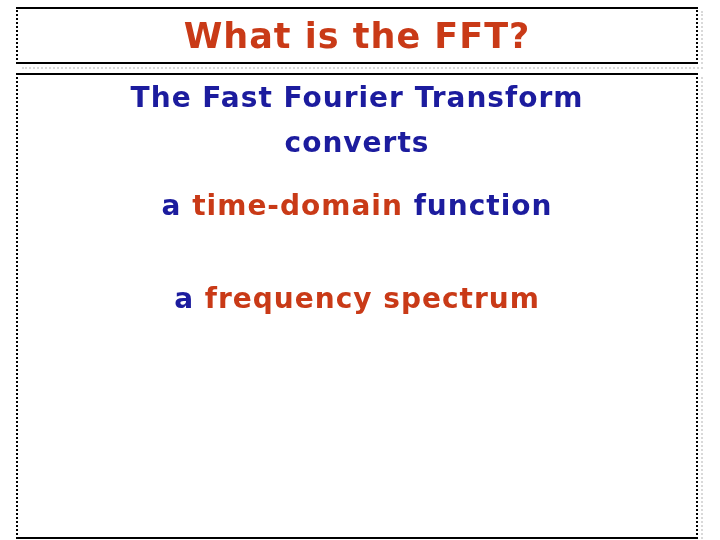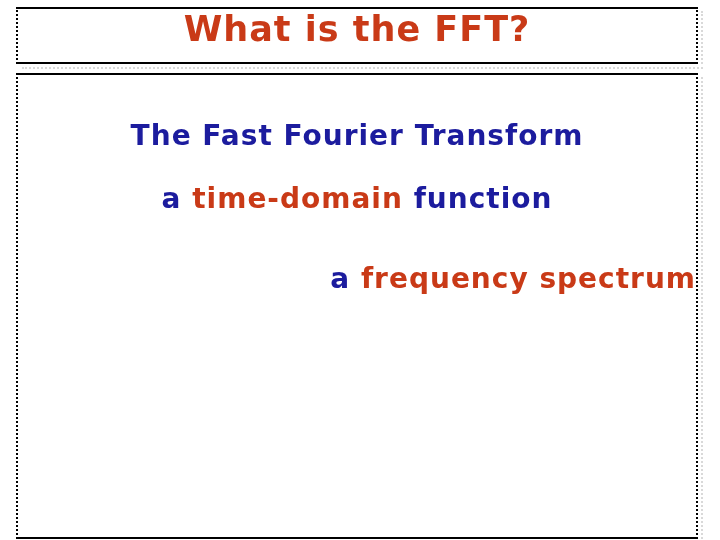--- a/index.html
+++ b/index.html
@@ -41,64 +41,66 @@
     left: 4px;
     right: -7px;
     bottom: -7px;
     height: 0;
     border-bottom: 2px dotted var(--shadow-gray, #d9d9d9);
   }
   .title-box {
     top: 7px;
     height: 57px;
     display: flex;
-    align-items: flex-start;
+    align-items: center;
     justify-content: center;
   }
   .title-text {
     font-size: 35px;
     font-weight: bold;
     letter-spacing: 1px;
     color: var(--title-red, #c93a17);
   }
   .body-box {
     top: 73px;
     height: 466px;
     text-align: center;
-    padding-top: 38px;
   }
   .line {
     margin: 0;
     font-size: 28px;
     font-weight: bold;
     line-height: 45px;
     letter-spacing: 1px;
     color: var(--body-blue, #1c1c9e);
     white-space: nowrap;
   }
   .gap-1 { margin-top: 18px; }
   .gap-2 { margin-top: 40px; }
-  .gap-3 { margin-top: 35px; text-align: right; }
+  .gap-3 { margin-top: 48px; }
   .hl {
     color: var(--highlight-red, #c93a17);
   }
 </style>
 </head>
 <body>
 
 <div>
 
   <div class="box title-box">
     <span class="title-text">What is the FFT?</span>
   </div>
 
   <div class="box body-box">
     <p class="line">
       <span>The Fast Fourier Transform</span>
     </p>
+    <p class="line">
+      <span>converts</span>
+    </p>
     <p class="line gap-1">
       <span>a</span>
       <span class="hl">time-domain</span>
       <span>function</span>
     </p>
     <p class="line gap-3">
       <span>a</span>
       <span class="hl">frequency spectrum</span>
     </p>
   </div>

